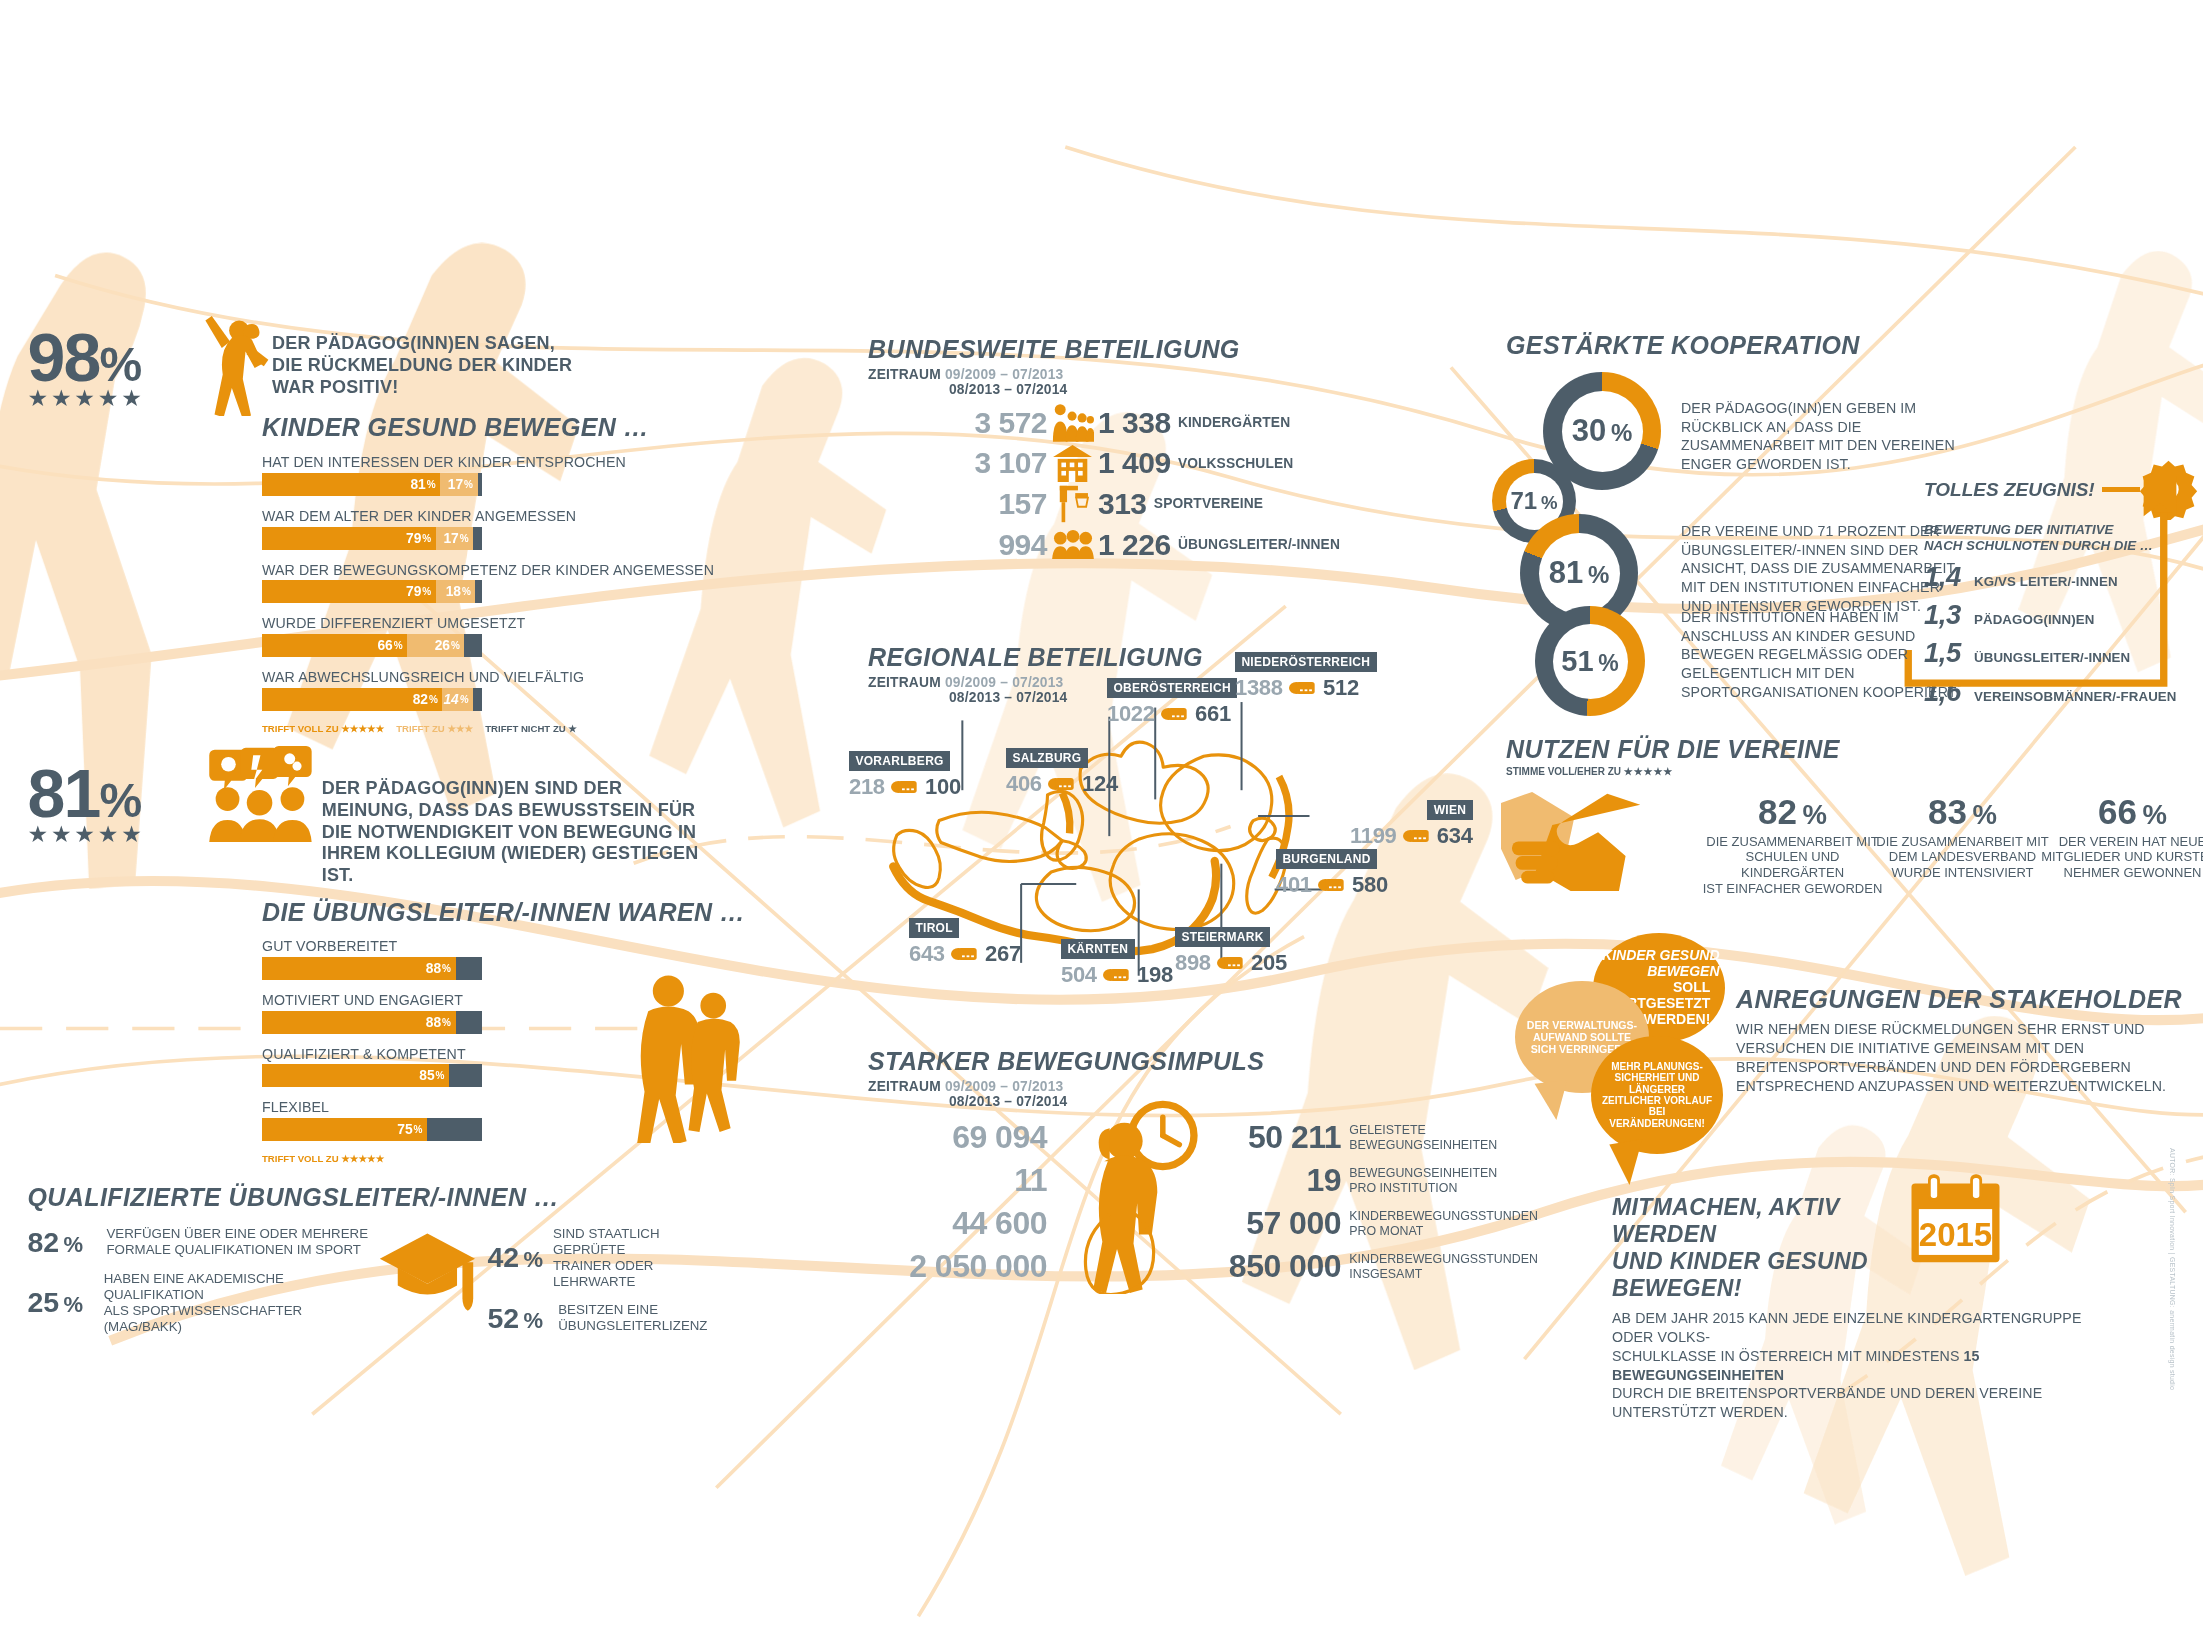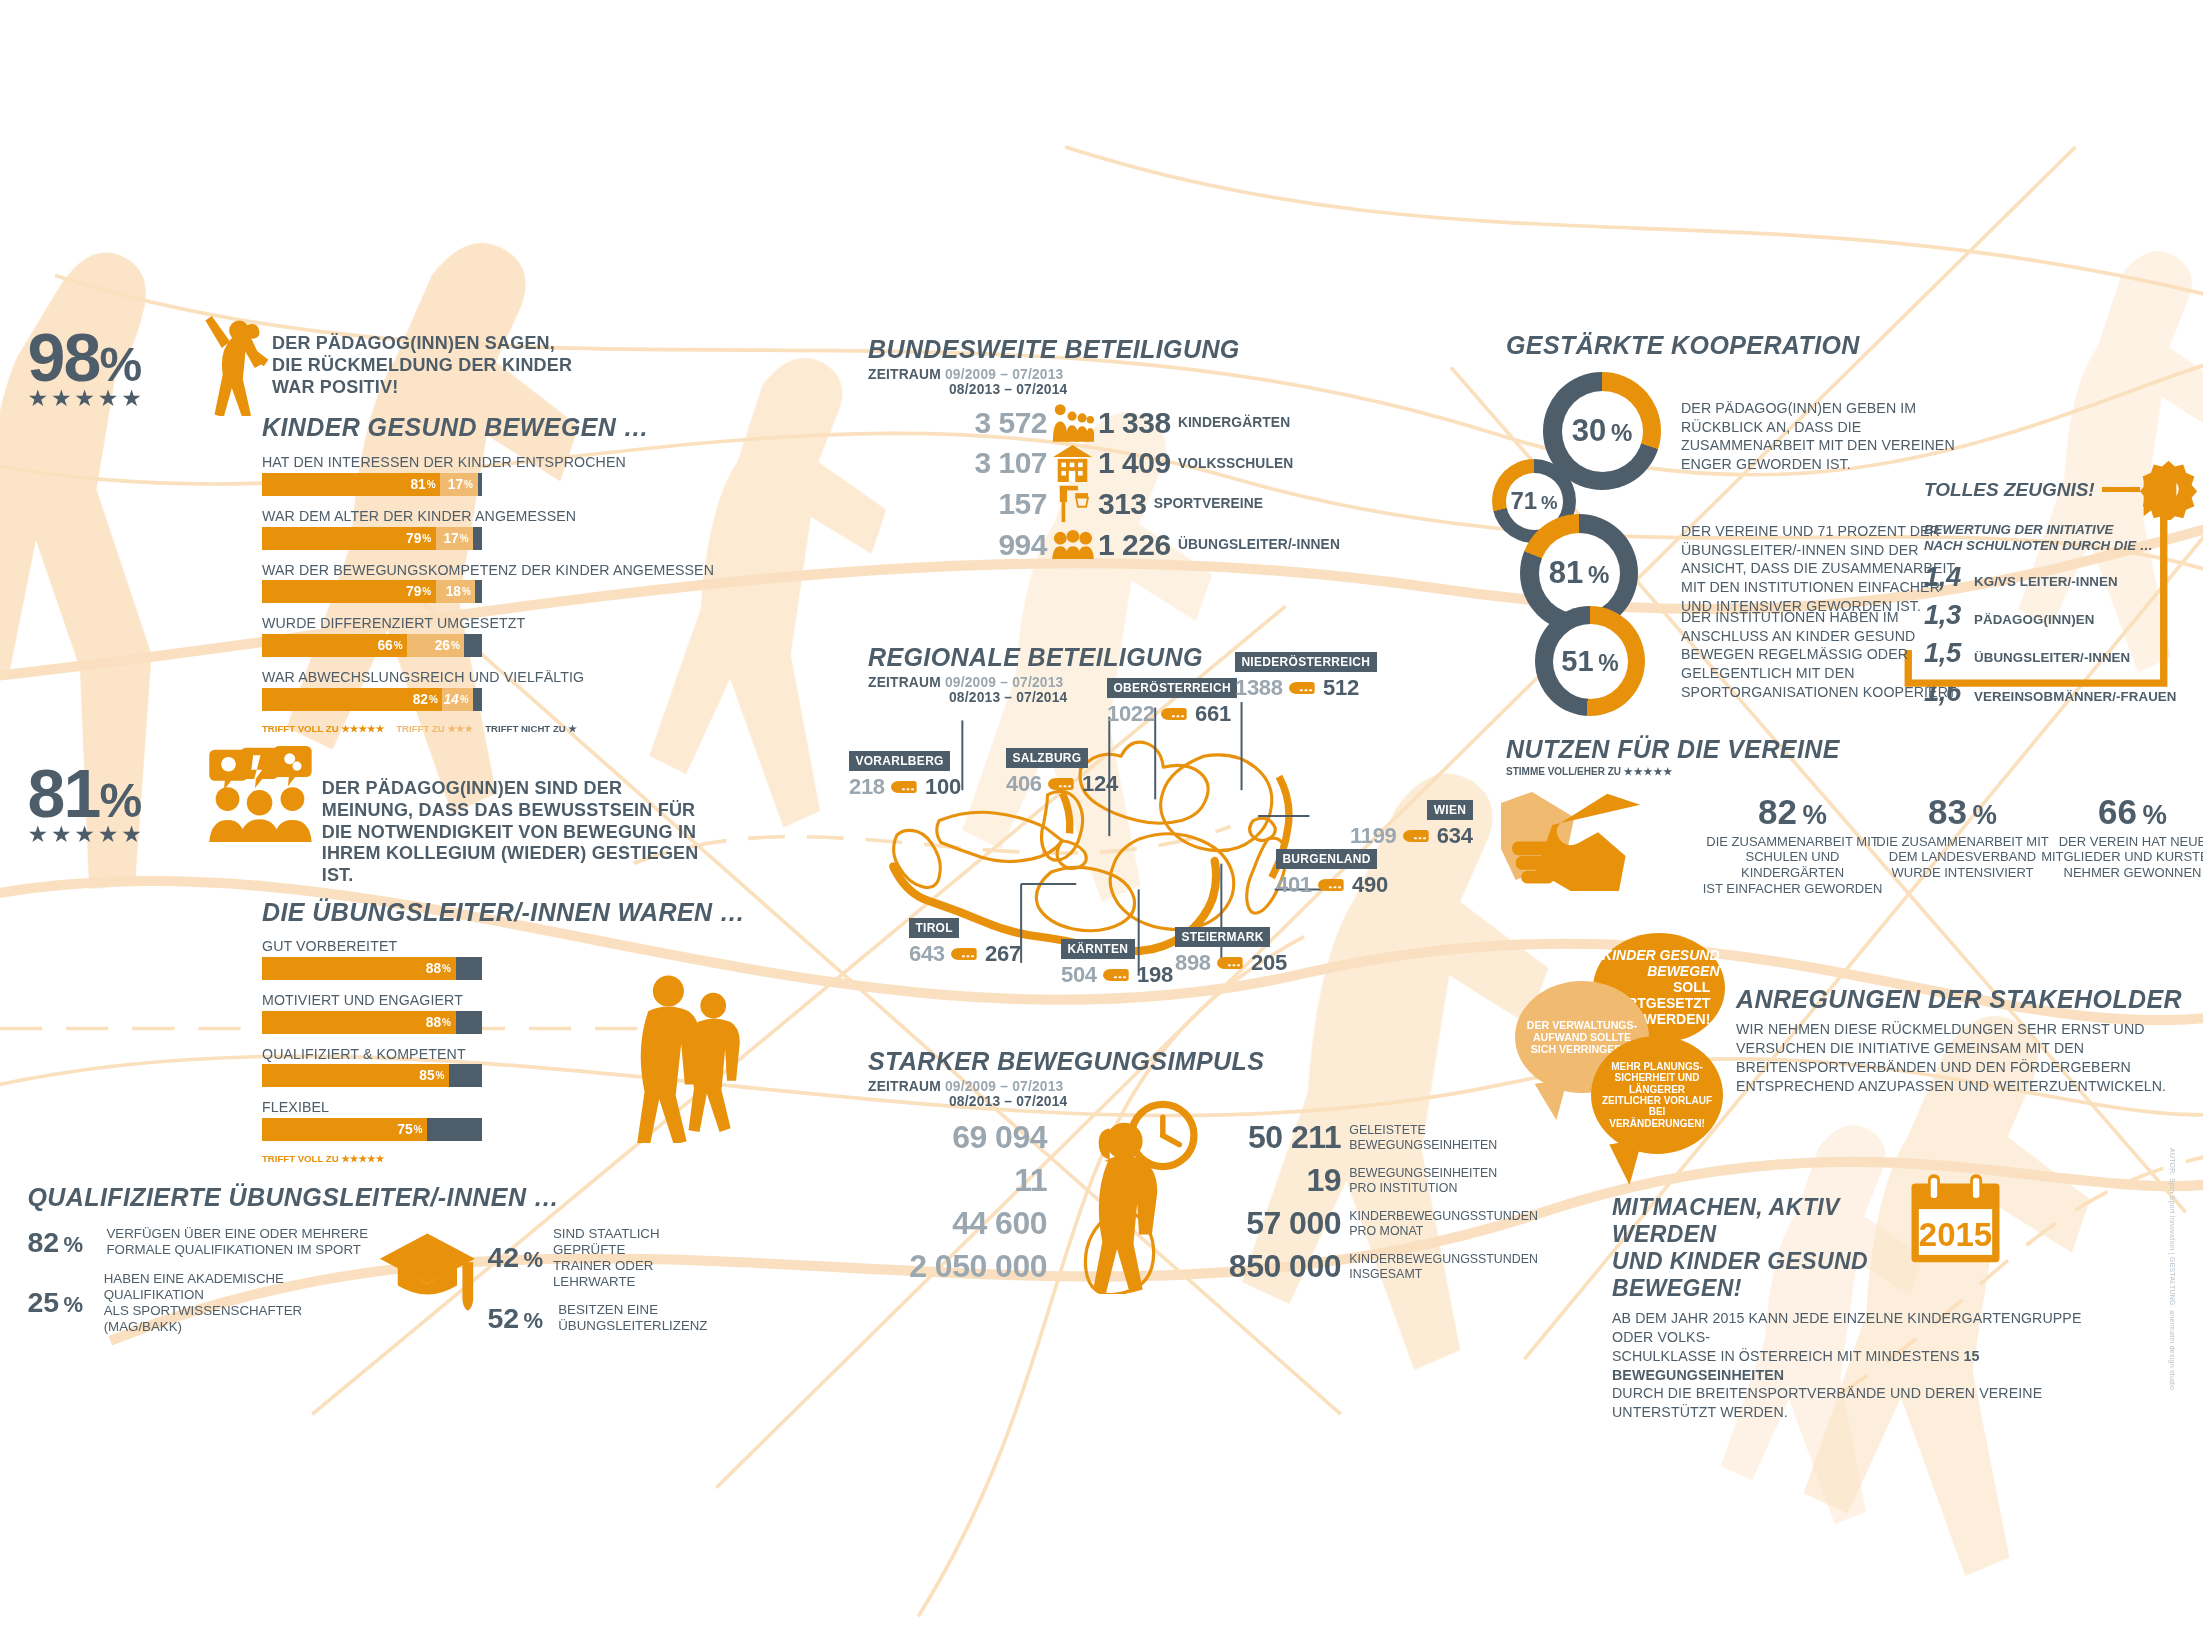--- a/index.html
+++ b/index.html
@@ -506,21 +506,21 @@
             <g fill="#e8920c">
               <ellipse cx="8" cy="6.5" rx="8" ry="6.5"></ellipse>
               <rect x="8" y="0" width="20" height="13" rx="3"></rect>
             </g>
             <g fill="#fff">
               <rect x="12" y="8" width="3" height="2"></rect>
               <rect x="17" y="8" width="3" height="2"></rect>
               <rect x="22" y="8" width="3" height="2"></rect>
             </g>
           </svg>
-          <div class="mv-r">490</div>
+          <div class="mv-r">580</div>
         </div></div>
       <div class="maplab" style="left: 909px; top: 918px;"><div class="tag">TIROL</div><div class="mvals" style="">
           <div class="mv-l">643</div>
           <svg width="27.5" height="12" viewBox="0 0 30 13">
             <g fill="#e8920c">
               <ellipse cx="8" cy="6.5" rx="8" ry="6.5"></ellipse>
               <rect x="8" y="0" width="20" height="13" rx="3"></rect>
             </g>
             <g fill="#fff">
               <rect x="12" y="8" width="3" height="2"></rect>

